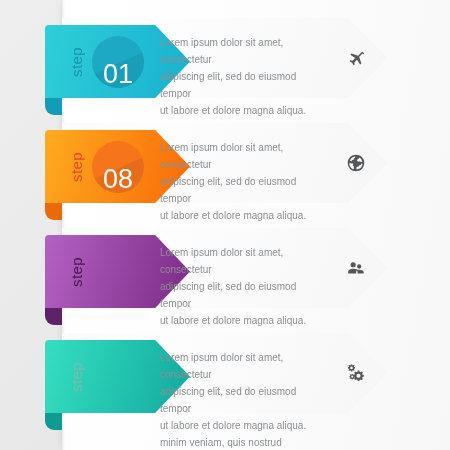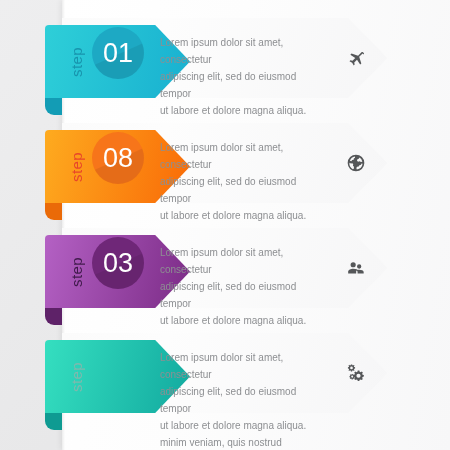--- a/index.html
+++ b/index.html
@@ -94,26 +94,26 @@
     font-size: 15px;
     letter-spacing: 0.4px;
     transform: rotate(-90deg);
     pointer-events: none;
   }
 
   
   .num-circle {
     position: absolute;
     left: 92px;
-    top: 9px;
+    top: 18px;
     width: 52px;
     height: 52px;
     border-radius: 50%;
     display: flex;
-    align-items: center;
+    align-items: flex-end;
     justify-content: center;
     overflow: hidden;
   }
   .num-circle::after {          
     content: "";
     position: absolute;
     left: -6%;
     top: 52%;
     width: 130%;
     height: 70%;
@@ -206,23 +206,20 @@
           <path d="M12 2a10 10 0 1 0 0 20 10 10 0 0 0 0-20zm-1.2 2.3v1.5l-1.4.9-.2 1.5-1.7.3-1.2 1.3-1.6-.6A8.2 8.2 0 0 1 10.8 4.3zM4.1 11.6l1.9.9 1.6-.2 1.1 1.2-.4 1.8 1.3 1.3-.3 2.3-1 .6a8.2 8.2 0 0 1-4.2-7.9zm8.9 8.1-.6-1.6.9-1.6 1.9-.3.9-1.6 1.9-.5.6-1.6 1.3.3a8.2 8.2 0 0 1-6.9 6.9zm6.6-9.3-1.7.5-1.5-.9-1.9.4-1.3-1.1.5-1.7 1.6-.8 1-1.4a8.2 8.2 0 0 1 3.3 5z"></path>
         </svg>
     </div>
   </div>
 
   <div class="step-row" id="row-2">
     <div class="panel"></div>
     <div class="fold" style="background: rgb(94, 34, 104);"></div>
     <div class="ribbon" style="background: linear-gradient(105deg, rgb(180, 97, 196) 0%, rgb(123, 43, 134) 100%);"></div>
     <div class="step-word" style="color: rgb(63, 26, 74);">step</div>
-    <div class="num-circle" style="background: rgb(111, 39, 120);">
-      <span class="num-text">03</span>
-    </div>
     <div class="copy" style="color: rgb(141, 143, 146);">Lorem ipsum dolor sit amet, consectetur
 adipiscing elit, sed do eiusmod tempor
 ut labore et dolore magna aliqua.
 minim veniam, quis nostrud exercitation
 laboris nisi ut aliquip</div>
     <div class="icon-slot">
       <svg viewBox="0 0 24 24" aria-hidden="true">
           <path d="M8.6 11.2a3.1 3.1 0 1 0 0-6.2 3.1 3.1 0 0 0 0 6.2zm7.2 1.6a2.6 2.6 0 1 0 0-5.2 2.6 2.6 0 0 0 0 5.2zM8.6 12.8c-2.8 0-6 1.4-6 3.4v2.4h9.6v-2.4c0-.9.6-1.8 1.6-2.5-1.4-.6-3.4-.9-5.2-.9zm7.2 1.3c-1 0-2.3.2-3.3.6.9.6 1.4 1.3 1.4 2.1v1.8h7.3v-1.9c0-1.6-2.6-2.6-5.4-2.6z"></path>
         </svg>
     </div>

